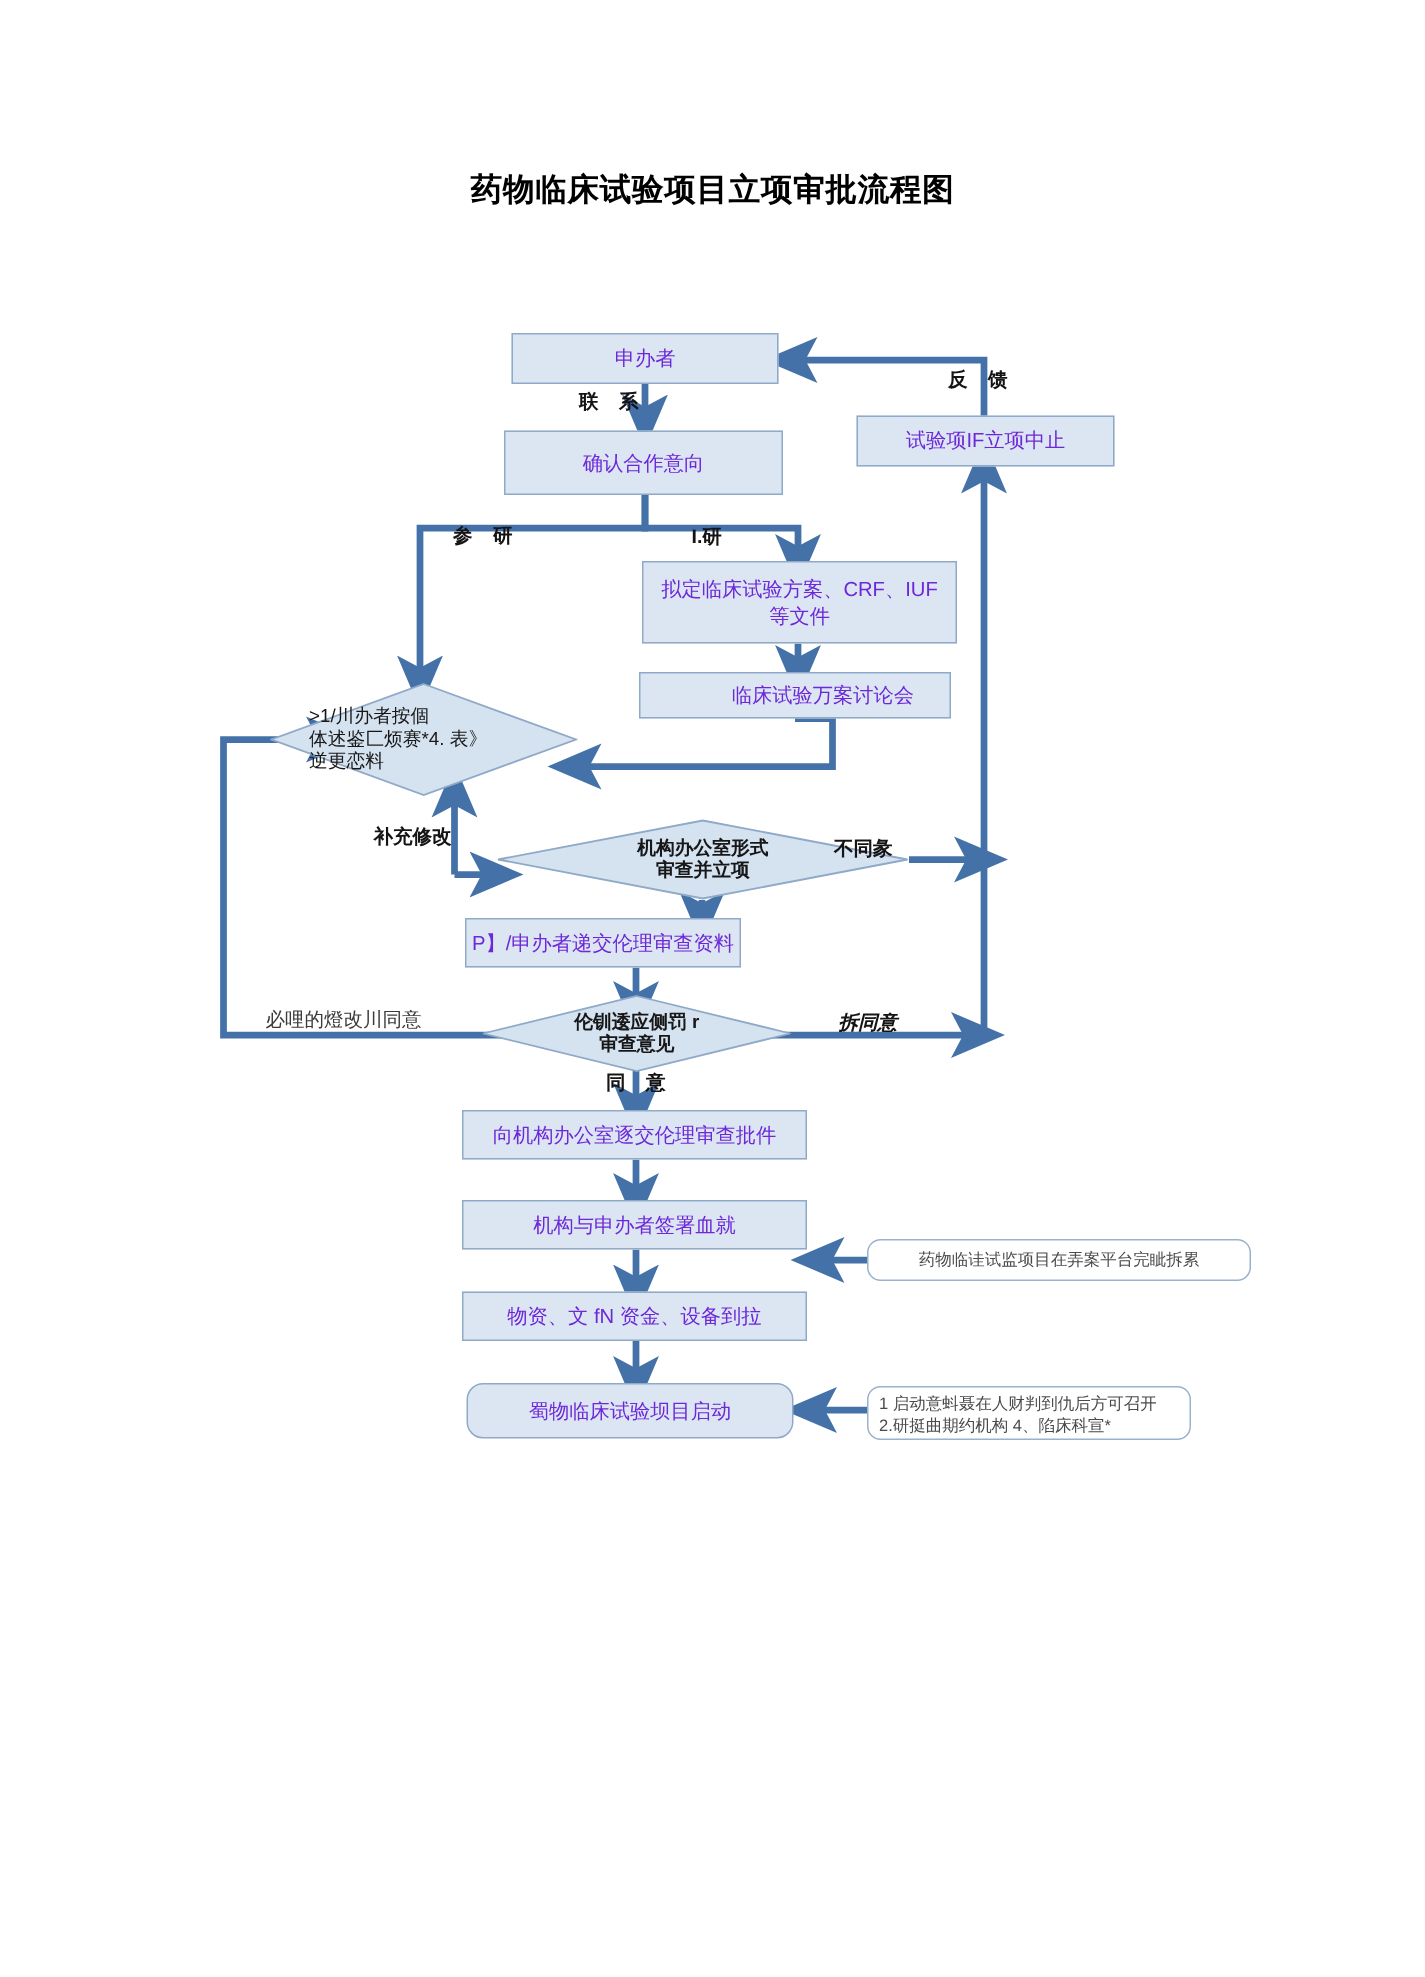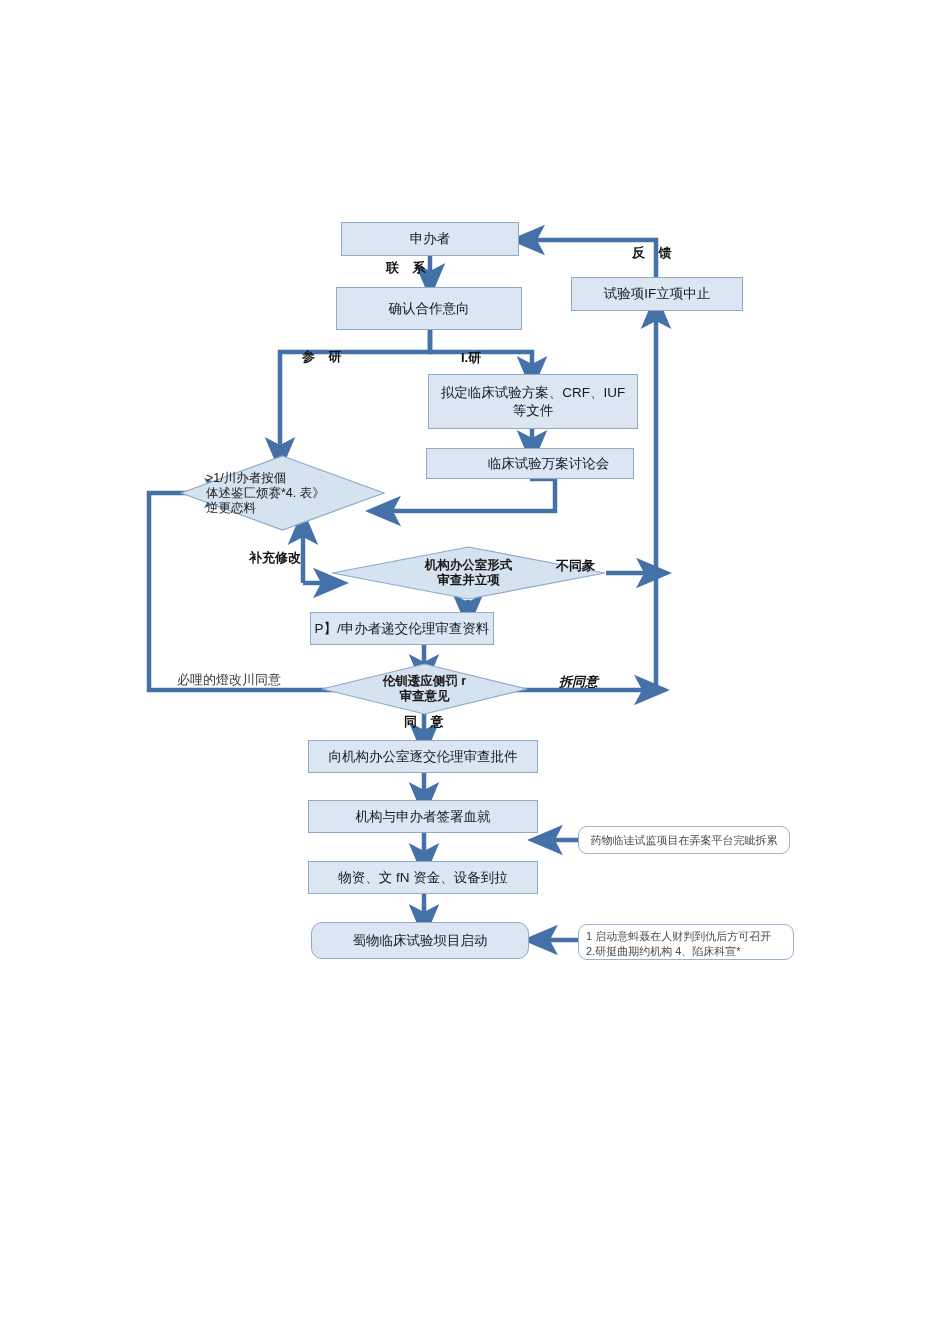--- a/index.html
+++ b/index.html
@@ -9,21 +9,21 @@
   #canvas{position:absolute;left:0;top:0;width:950px;height:1318px;}
 
   svg#wires{position:absolute;left:0;top:0;width:950px;height:1318px;pointer-events:none;}
 
   .title{position:absolute;left:0;top:112px;width:950px;text-align:center;
          font-size:21px;font-weight:bold;letter-spacing:.5px;color:#000;}
 
   .node{position:absolute;box-sizing:border-box;display:flex;align-items:center;
         justify-content:center;text-align:center;line-height:1.28;}
 
-  .box{background:#dce6f2;border:1px solid #8fa9c8;color:#0f172a;font-size:13.5px;}
+  .box{background:#dce6f2;border:1px solid #8fa9c8;color:#6d28d9;font-size:13.5px;}
   .box.rounded{border-radius:11px;}
 
   .callout{background:#ffffff;border:1px solid #9bb2cd;border-radius:9px;
            font-size:11px;color:#4a4a4a;padding:4px 7px;line-height:1.35;}
   .callout.two{display:block;text-align:left;}
 
   .diamond{position:absolute;}
   .diamond .shape{position:absolute;left:0;top:0;width:100%;height:100%;}
   .diamond .dtext{position:absolute;left:0;top:50%;transform:translateY(-50%);
                   width:100%;text-align:center;font-size:12.5px;line-height:1.2;
@@ -34,20 +34,21 @@
   .edge-label.thin{font-weight:normal;}
   .edge-label.ital{font-style:italic;font-weight:bold;}
   .edge-label.wide{letter-spacing:5px;}
   .edge-label.faint{color:#3a3a3a;}
 </style>
 </head>
 <body>
 
 <div id="canvas">
 
+  <div class="title">药物临床试验项目立项审批流程图</div>
 
   <svg id="wires" viewBox="0 0 950 1318" xmlns="http://www.w3.org/2000/svg">
     <defs>
       <marker id="ah" markerWidth="9" markerHeight="9" refX="4.0" refY="4.0" orient="auto" markerUnits="strokeWidth">
         <path d="M0,0.6 L8,4 L0,7.4 L1.8,4 Z" fill="#4472a8"></path>
       </marker>
     </defs>
     <g stroke="#4472a8" stroke-width="4.5" fill="none" marker-end="url(#ah)">
 
       <path d="M430,256 L430,281"></path>
@@ -160,21 +161,21 @@
   <div class="diamond" style="left:321px;top:663px;width:207px;height:52px;">
     <svg class="shape" viewBox="0 0 207 52" xmlns="http://www.w3.org/2000/svg">
       <polygon points="103.5,1 206,26 103.5,51 1,26" fill="#d5e2f0" stroke="#8fa9c8" stroke-width="1.2"></polygon>
     </svg>
     <div class="dtext">
       <div>伦钏逶应侧罚 r</div>
       <div>审查意见</div>
     </div>
   </div>
 
-  <div class="node callout" style="left:578px;top:826px;width:212px;height:28px;">
+  <div class="node callout" style="left:578px;top:826px;width:256px;height:28px;">
     <span>药物临诖试监项目在弄案平台完眦拆累</span>
   </div>
 
   <div class="node callout two" style="left:578px;top:924px;width:216px;height:36px;">
     <div>1 启动意蚪聂在人财判到仇后方可召开</div>
     <div>2.研挺曲期约机构 4、陷床科宣*</div>
   </div>
 
   <div class="edge-label wide" style="left:386px;top:259px;">联 系</div>
 

